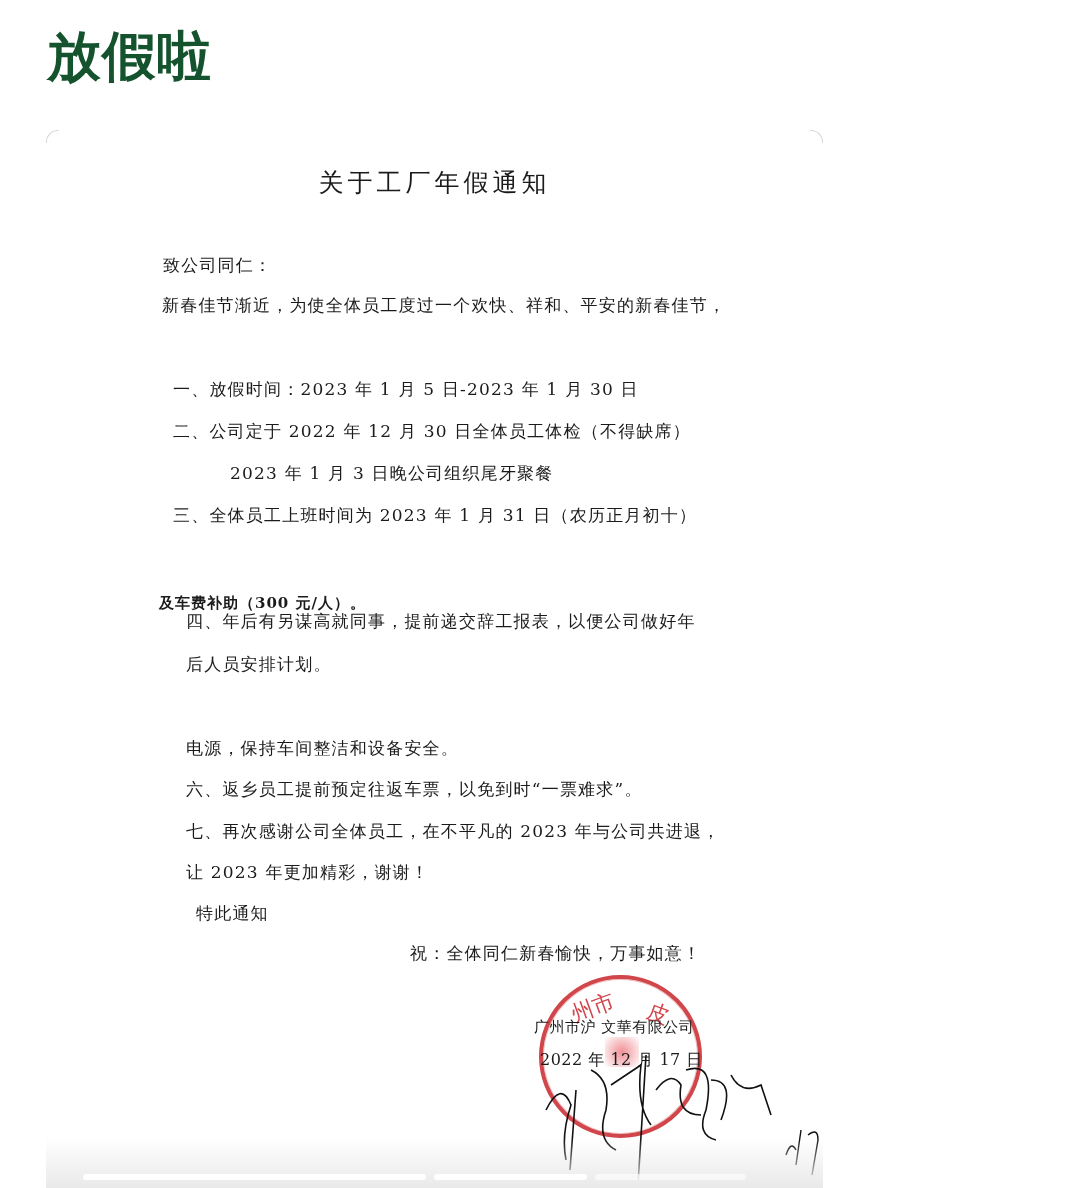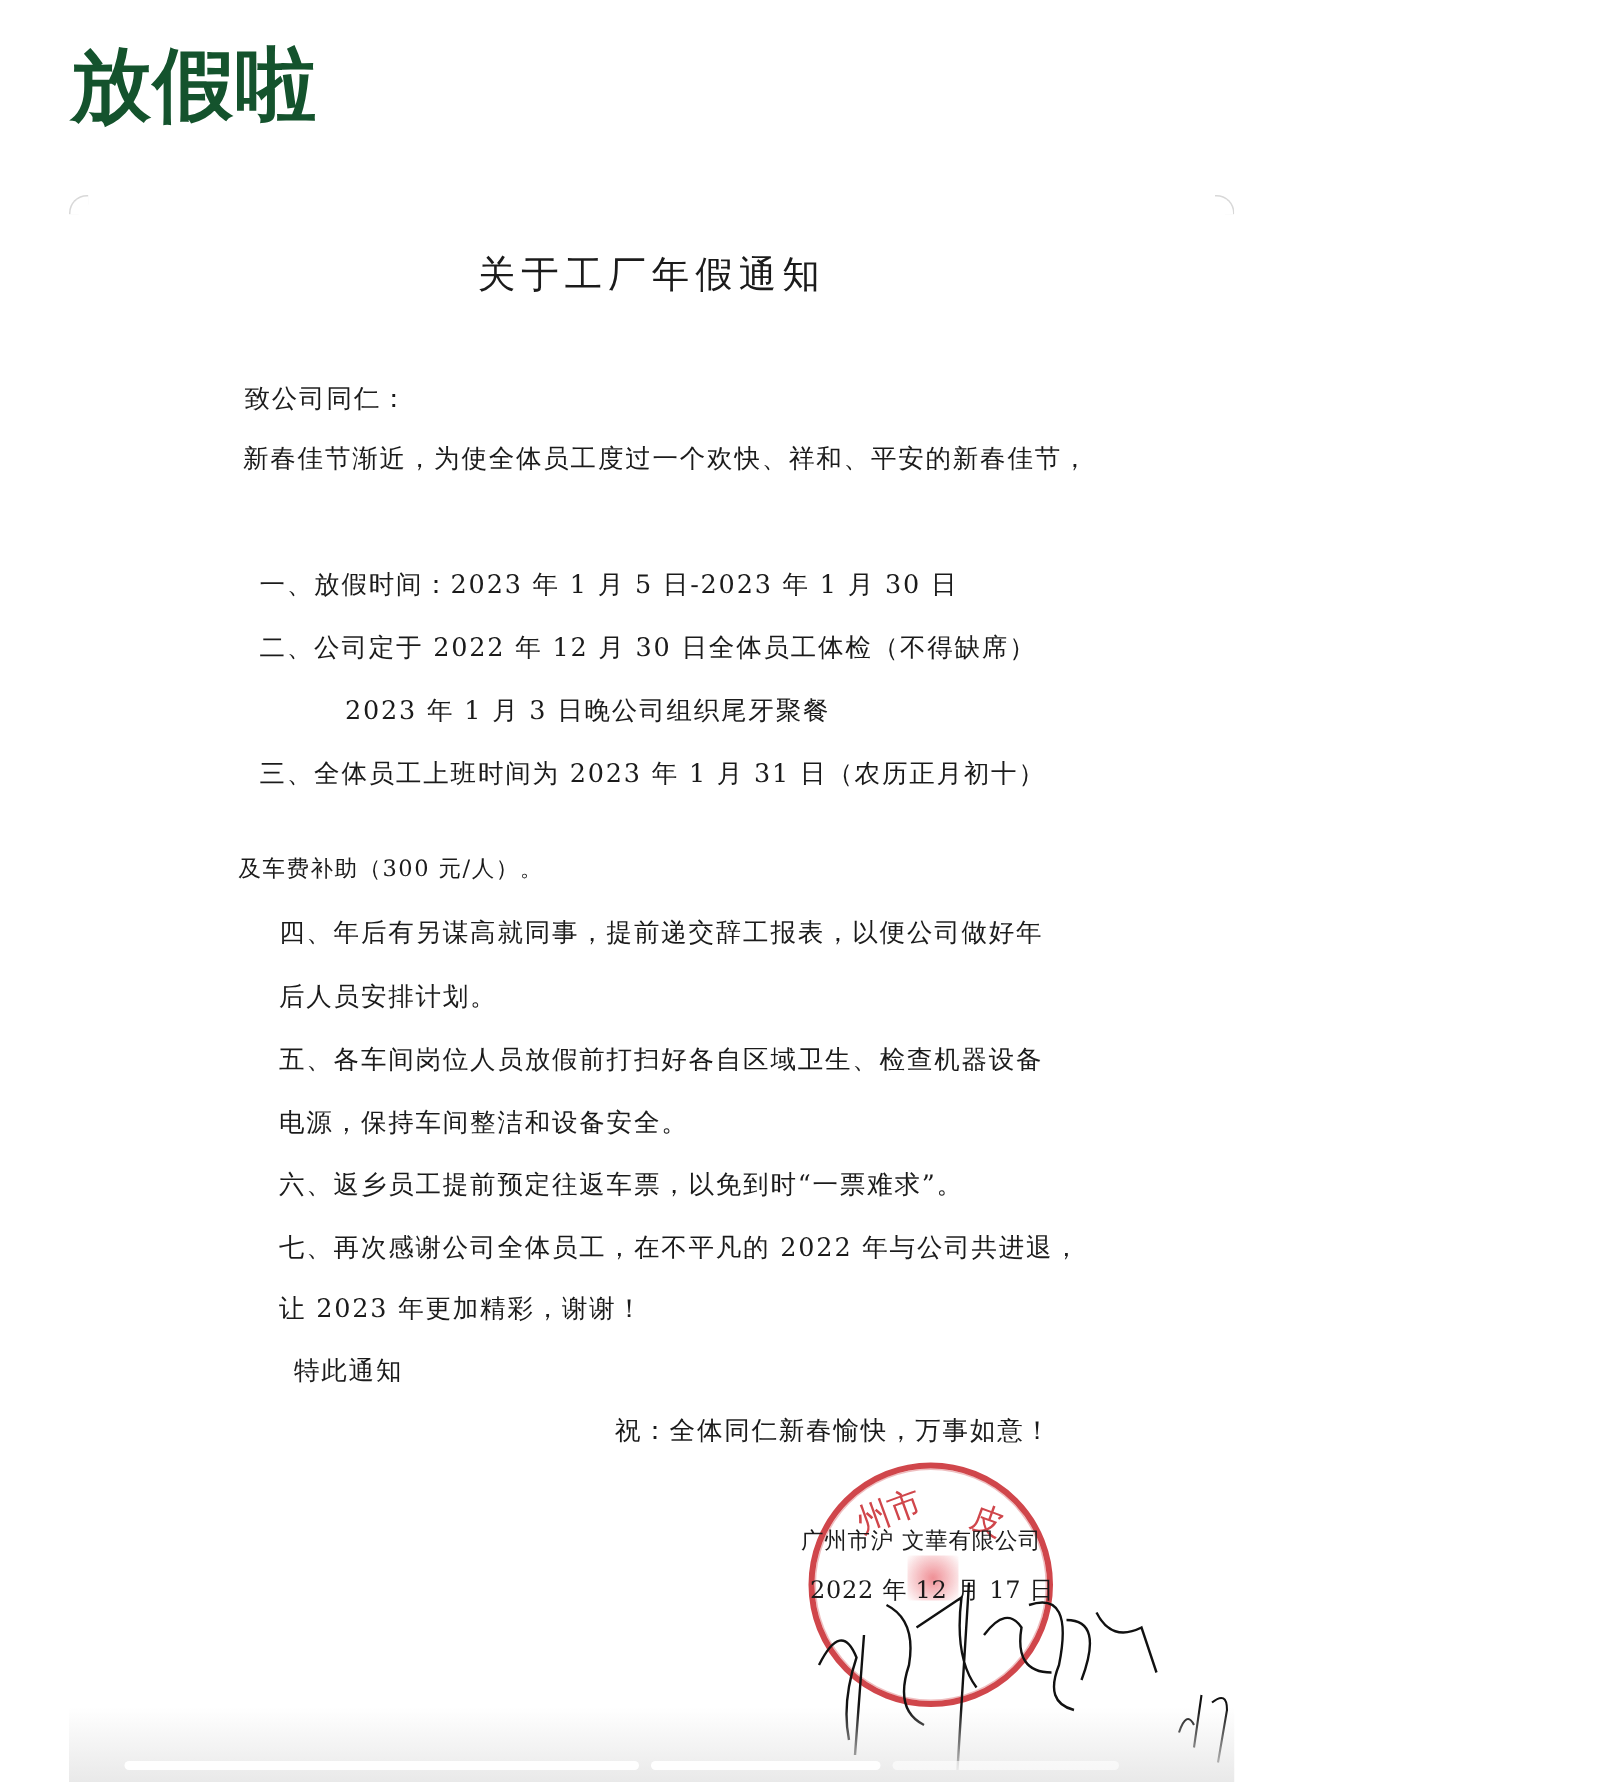--- a/index.html
+++ b/index.html
@@ -45,28 +45,27 @@
   <div class="doc">
     <div class="doc-title">关于工厂年假通知</div>
 
     <div class="line" style="left:117px; top:124px;">致公司同仁：</div>
     <div class="line" style="left:116px; top:164px;">新春佳节渐近，为使全体员工度过一个欢快、祥和、平安的新春佳节，</div>
 
     <div class="line" style="left:127px; top:248px;">一、放假时间：2023 年 1 月 5 日-2023 年 1 月 30 日</div>
     <div class="line" style="left:127px; top:290px;">二、公司定于 2022 年 12 月 30 日全体员工体检（不得缺席）</div>
     <div class="line" style="left:184px; top:332px;">2023 年 1 月 3 日晚公司组织尾牙聚餐</div>
     <div class="line" style="left:127px; top:374px;">三、全体员工上班时间为 2023 年 1 月 31 日（农历正月初十）</div>
-    <div class="line small" style="left:113px; top:440px;">及车费补助（300 元/人）。</div>
+    <div class="line small" style="left:113px; top:464px;font-weight:bold;">及车费补助（300 元/人）。</div>
 
     <div class="line" style="left:140px; top:480px;">四、年后有另谋高就同事，提前递交辞工报表，以便公司做好年</div>
     <div class="line" style="left:140px; top:523px;">后人员安排计划。</div>
-    <div class="line" style="left:140px; top:565px;">五、各车间岗位人员放假前打扫好各自区域卫生、检查机器设备</div>
     <div class="line" style="left:140px; top:607px;">电源，保持车间整洁和设备安全。</div>
     <div class="line" style="left:140px; top:648px;">六、返乡员工提前预定往返车票，以免到时“一票难求”。</div>
-    <div class="line" style="left:140px; top:690px;">七、再次感谢公司全体员工，在不平凡的 2022 年与公司共进退，</div>
+    <div class="line" style="left:140px; top:690px;">七、再次感谢公司全体员工，在不平凡的 2023 年与公司共进退，</div>
     <div class="line" style="left:140px; top:731px;">让 2023 年更加精彩，谢谢！</div>
 
     <div class="line" style="left:150px; top:772px;">特此通知</div>
     <div class="line" style="left:364px; top:812px;">祝：全体同仁新春愉快，万事如意！</div>
 
     <div class="stamp">
       <span class="stamp-text" style="left:28px; top:14px; transform:rotate(-20deg);">州市</span>
       <span class="stamp-text" style="left:104px; top:20px; transform:rotate(20deg);">皮</span>
       <div class="stamp-star"></div>
     </div>

